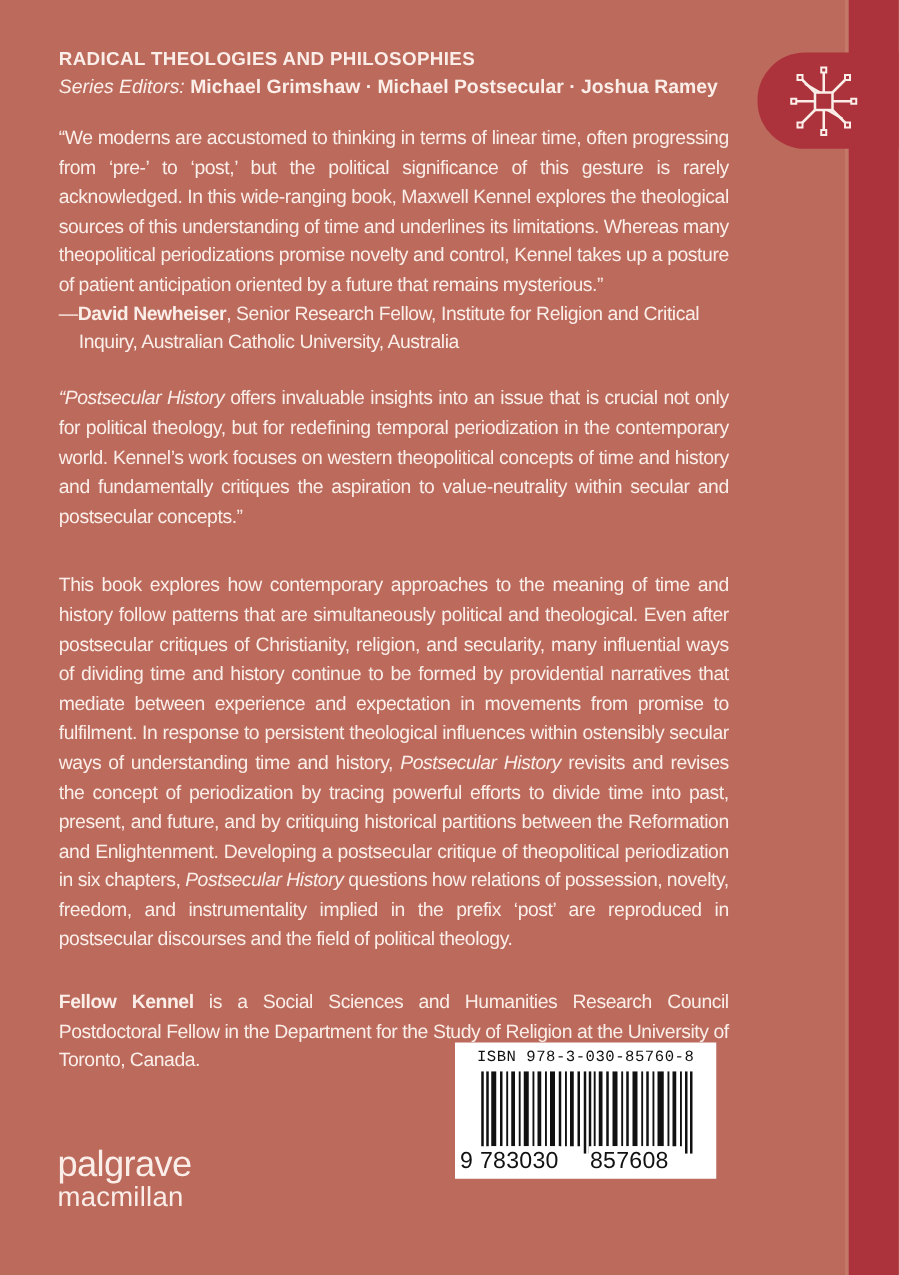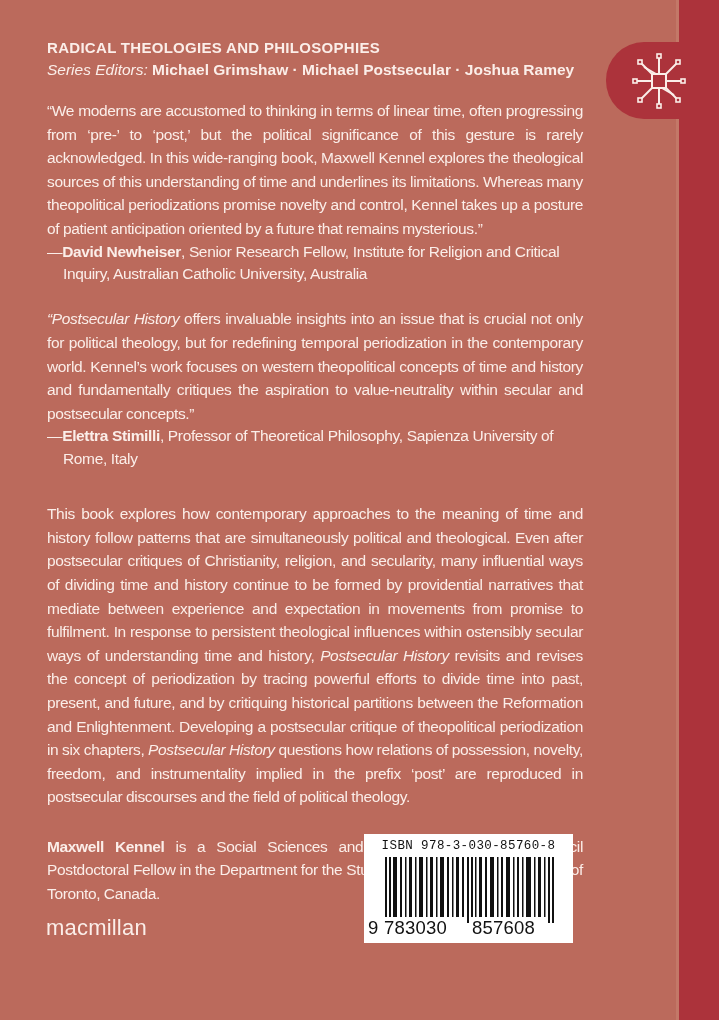--- a/index.html
+++ b/index.html
@@ -123,25 +123,24 @@
   <div class="series-title">RADICAL THEOLOGIES AND PHILOSOPHIES</div>
   <div class="series-editors">
     <span class="lab">Series Editors:</span>
     <span class="names">Michael Grimshaw · Michael Postsecular · Joshua Ramey</span>
   </div>
 
   <p class="block quote1">“We moderns are accustomed to thinking in terms of linear time, often progressing from ‘pre-’ to ‘post,’ but the political significance of this gesture is rarely acknowledged. In this wide-ranging book, Maxwell Kennel explores the theological sources of this understanding of time and underlines its limitations. Whereas many theopolitical periodizations promise novelty and control, Kennel takes up a posture of patient anticipation oriented by a future that remains mysterious.”</p>
   <div class="attrib"><span>—</span><b>David Newheiser</b><span>, Senior Research Fellow, Institute for Religion and Critical Inquiry, Australian Catholic University, Australia</span></div>
 
   <p class="block quote2"><i>“</i><i>Postsecular History</i><span> offers invaluable insights into an issue that is crucial not only for political theology, but for redefining temporal periodization in the contemporary world. Kennel’s work focuses on western theopolitical concepts of time and history and fundamentally critiques the aspiration to value-neutrality within secular and postsecular concepts.”</span></p>
-  <div class="attrib"><span>—</span><b>Elettra Stimilli</b><span>, Professor of Theoretical Philosophy, Sapienza University of Rome, Italy</span></div>
 
   <p class="block body-para"><span>This book explores how contemporary approaches to the meaning of time and history follow patterns that are simultaneously political and theological. Even after postsecular critiques of Christianity, religion, and secularity, many influential ways of dividing time and history continue to be formed by providential narratives that mediate between experience and expectation in movements from promise to fulfilment. In response to persistent theological influences within ostensibly secular ways of understanding time and history, </span><i>Postsecular History</i><span> revisits and revises the concept of periodization by tracing powerful efforts to divide time into past, present, and future, and by critiquing historical partitions between the Reformation and Enlightenment. Developing a postsecular critique of theopolitical periodization in six chapters, </span><i>Postsecular History</i><span> questions how relations of possession, novelty, freedom, and instrumentality implied in the prefix ‘post’ are reproduced in postsecular discourses and the field of political theology.</span></p>
 
-  <p class="block bio"><b>Maxwell Kennel</b><span> is a Social Sciences and Humanities Research Council Postdoctoral Fellow in the Department for the Study of Religion at the University of Toronto, Canada.</span></p>
+  <p class="block bio"><b>Fellow Kennel</b><span> is a Social Sciences and Humanities Research Council Postdoctoral Fellow in the Department for the Study of Religion at the University of Toronto, Canada.</span></p>
 </div>
 
 <div class="isbn-box">
   <div class="isbn-white">
     <div class="isbn-text">ISBN 978-3-030-85760-8</div>
     <svg class="barcode" viewBox="0 0 180 66" preserveAspectRatio="none">
       <g fill="#111">
         <rect x="4" y="0" width="2" height="66"></rect>
           <rect x="8" y="0" width="2" height="66"></rect>
         <rect x="12" y="0" width="4" height="60"></rect>
@@ -180,14 +179,15 @@
     </svg>
     <div class="barcode-digits">
       <span class="d1">9</span>
       <span class="d2">783030</span>
       <span class="d3">857608</span>
     </div>
   </div>
 </div>
 
 <div class="publisher">
+  <div class="p1">palgrave</div>
   <div class="p2">macmillan</div>
 </div>
 
 </body></html>

